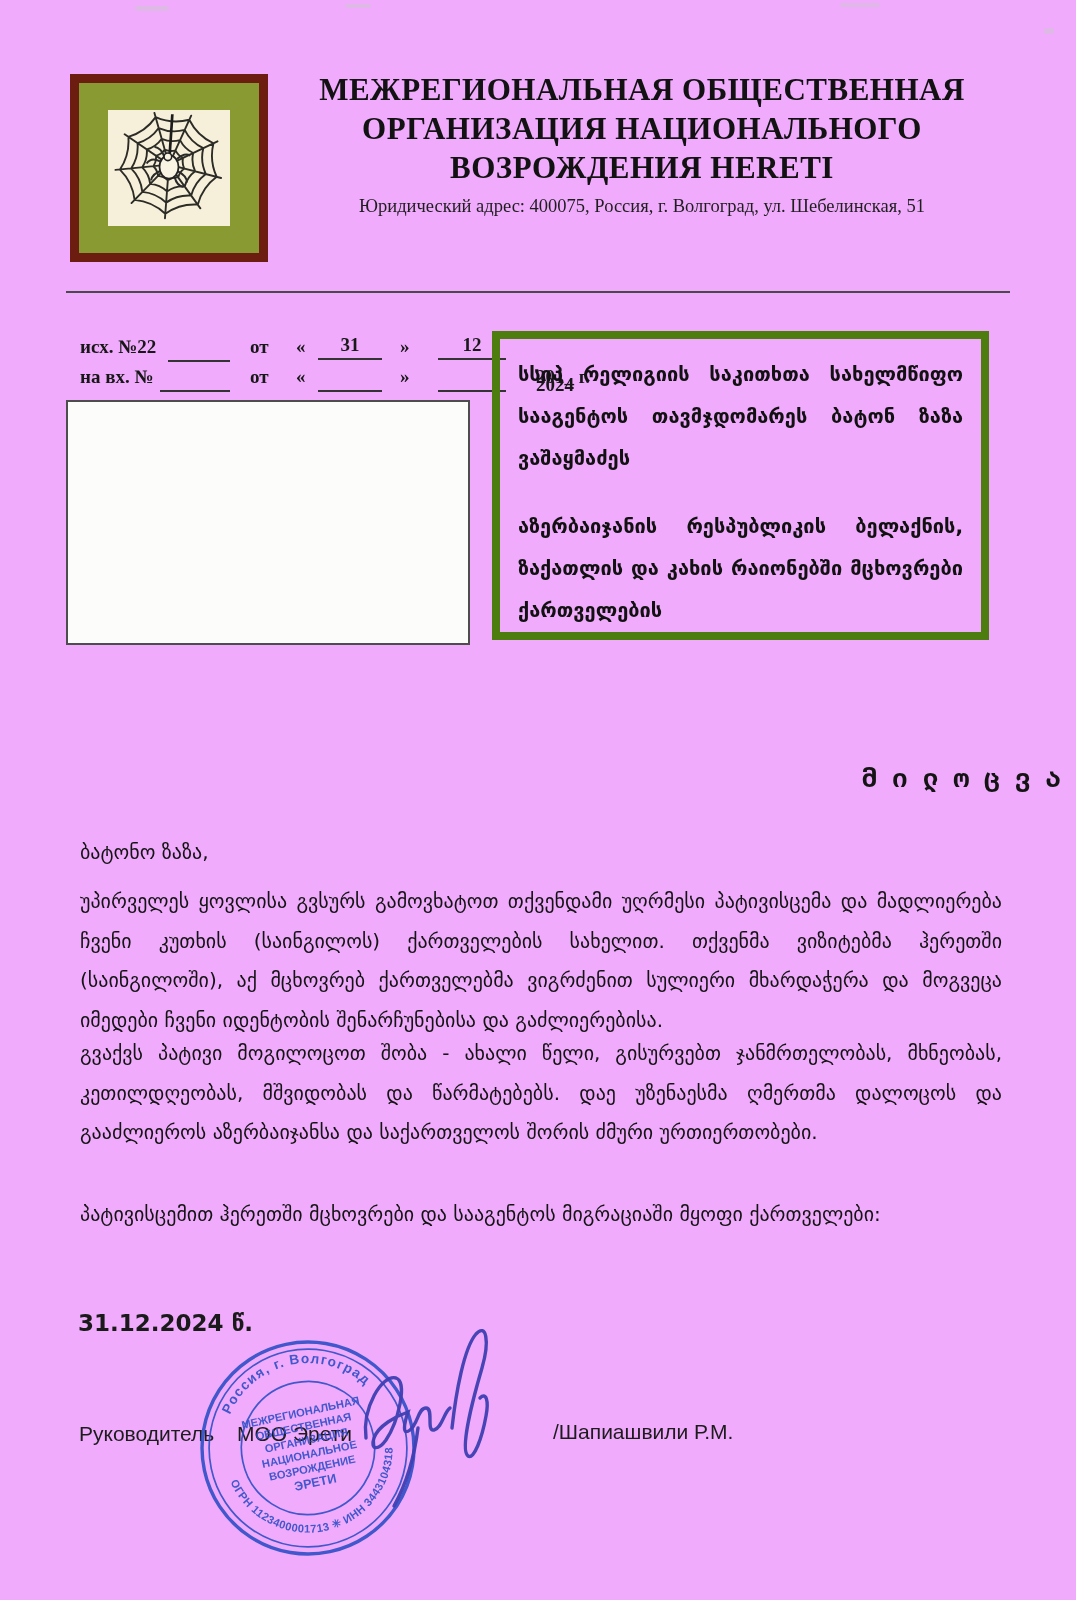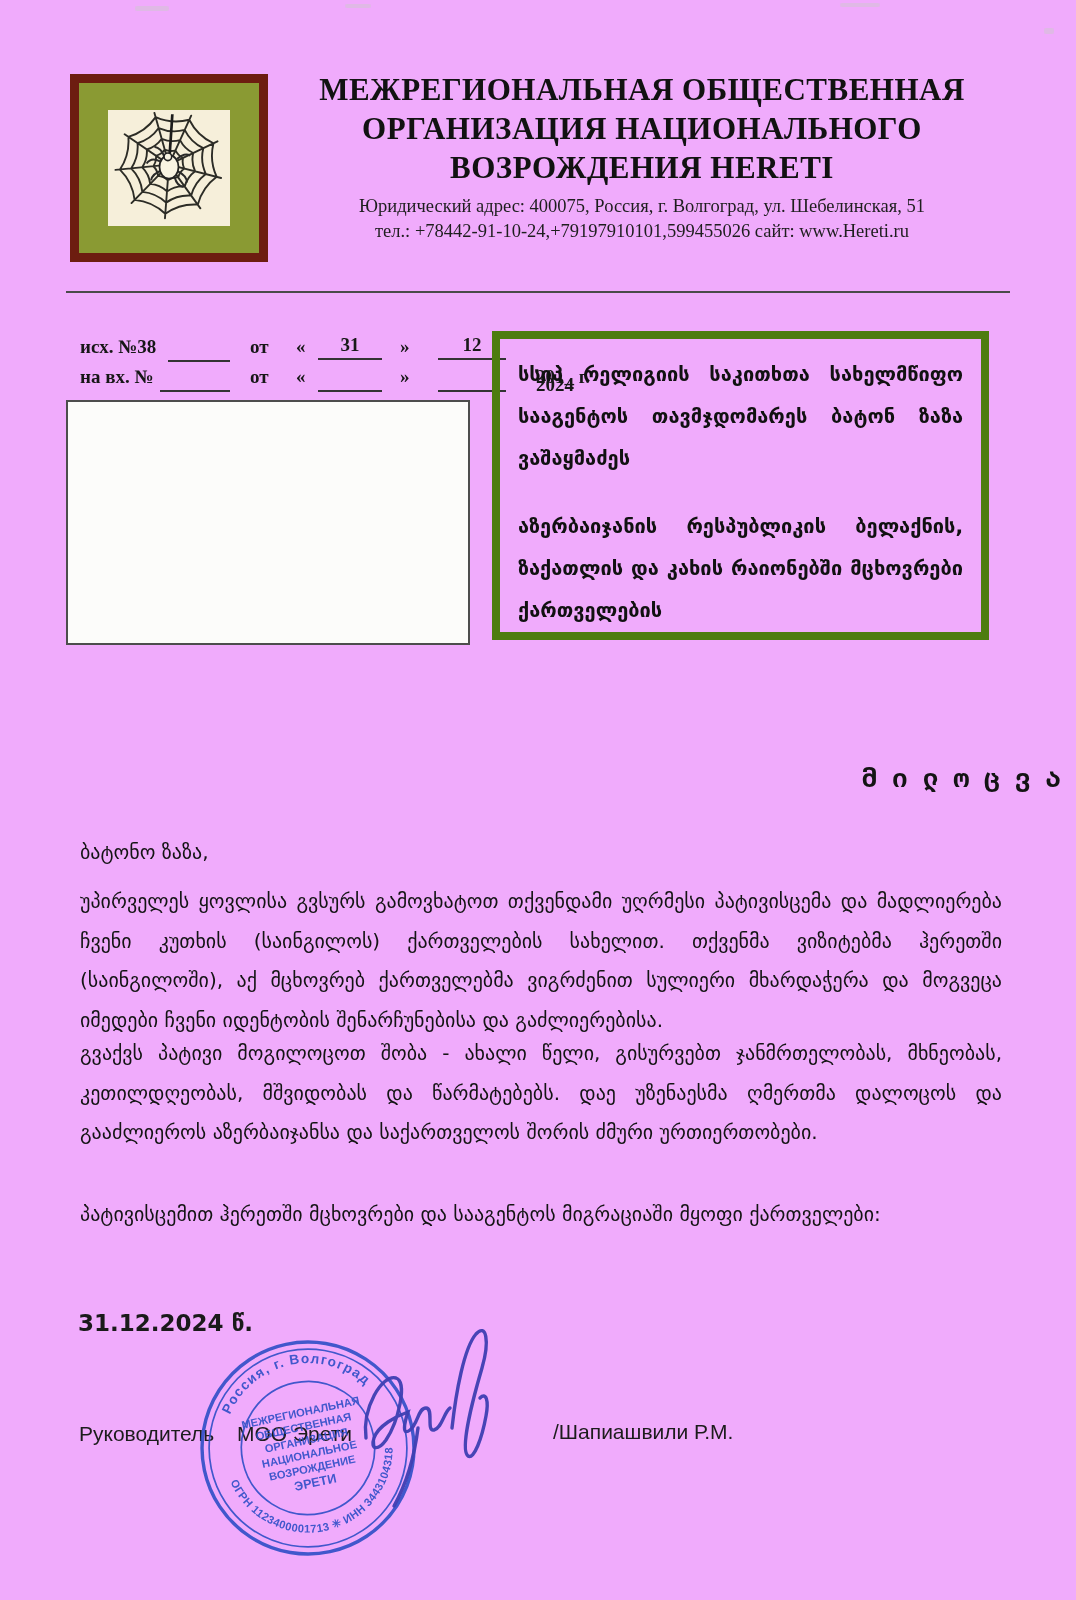--- a/index.html
+++ b/index.html
@@ -95,27 +95,26 @@
       </div>
     </div>
   </div>
 
   <div class="header-text">
     <div class="org-title">МЕЖРЕГИОНАЛЬНАЯ ОБЩЕСТВЕННАЯ</div>
     <div class="org-title">ОРГАНИЗАЦИЯ НАЦИОНАЛЬНОГО</div>
     <div class="org-title">ВОЗРОЖДЕНИЯ HERETI</div>
     <div class="org-addr">
       <div>Юридический адрес: 400075, Россия, г. Волгоград, ул. Шебелинская, 51</div>
-      <div>тел.: +78442-91-10-24,+79197910101,599455026 сайт: www.Hereti.ru</div>
     </div>
   </div>
 
   <div class="rule"></div>
 
-  <span class="ref" style="left:80px;top:336px;">исх. №38</span>
+  <span class="ref" style="left:80px;top:336px;">исх. №22</span>
   <span class="blank" style="left:168px;top:336px;width:62px;"></span>
   <span class="ref" style="left:250px;top:336px;">от</span>
   <span class="ref" style="left:296px;top:336px;">«</span>
   <span class="over" style="left:318px;top:334px;">31</span>
   <span class="ref" style="left:400px;top:336px;">»</span>
   <span class="over" style="left:438px;top:334px;width:68px;">12</span>
   <span class="ref" style="left:536px;top:334px;margin-top:40px;">2024</span>
 
   <span class="ref" style="left:80px;top:366px;">на вх. №</span>
   <span class="blank" style="left:160px;top:366px;width:70px;"></span>

